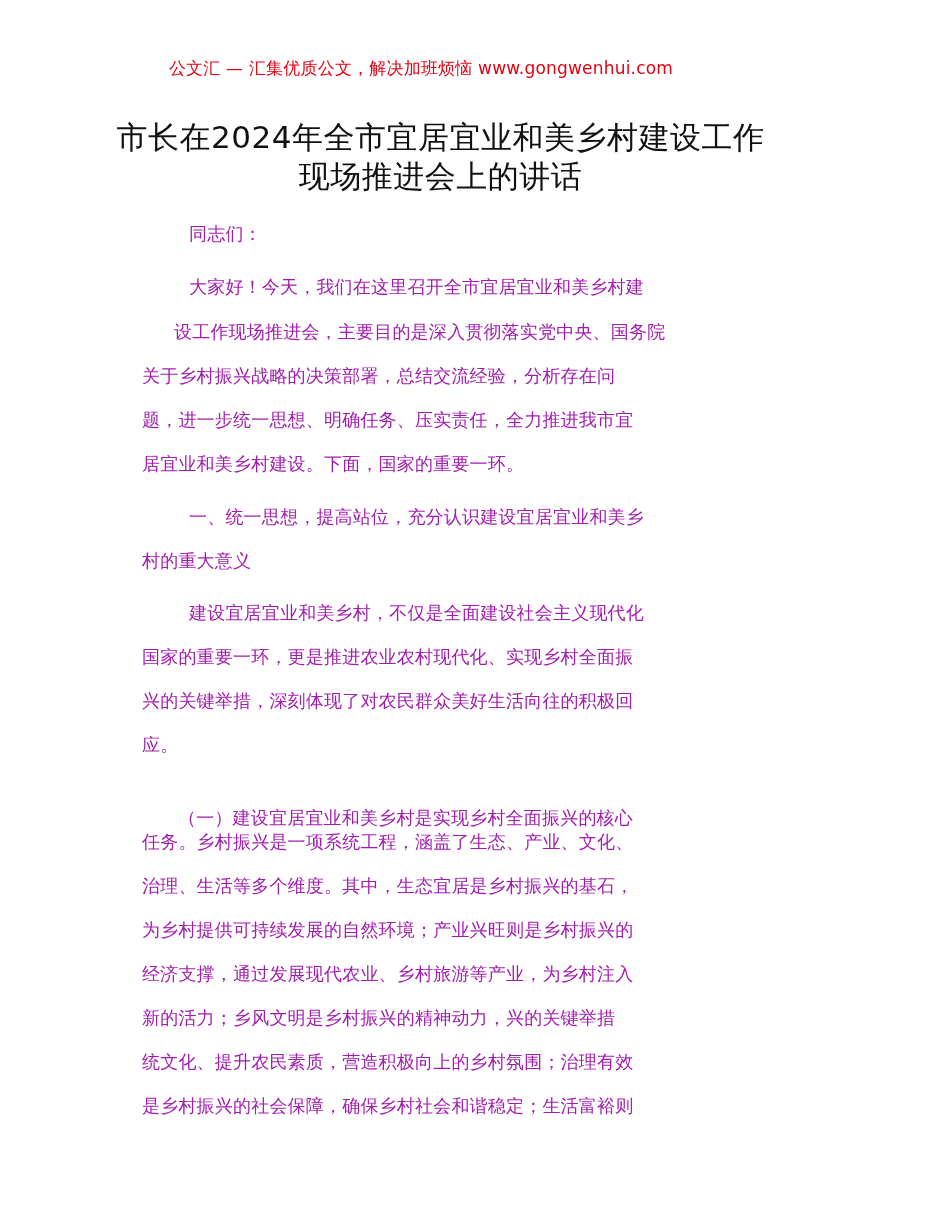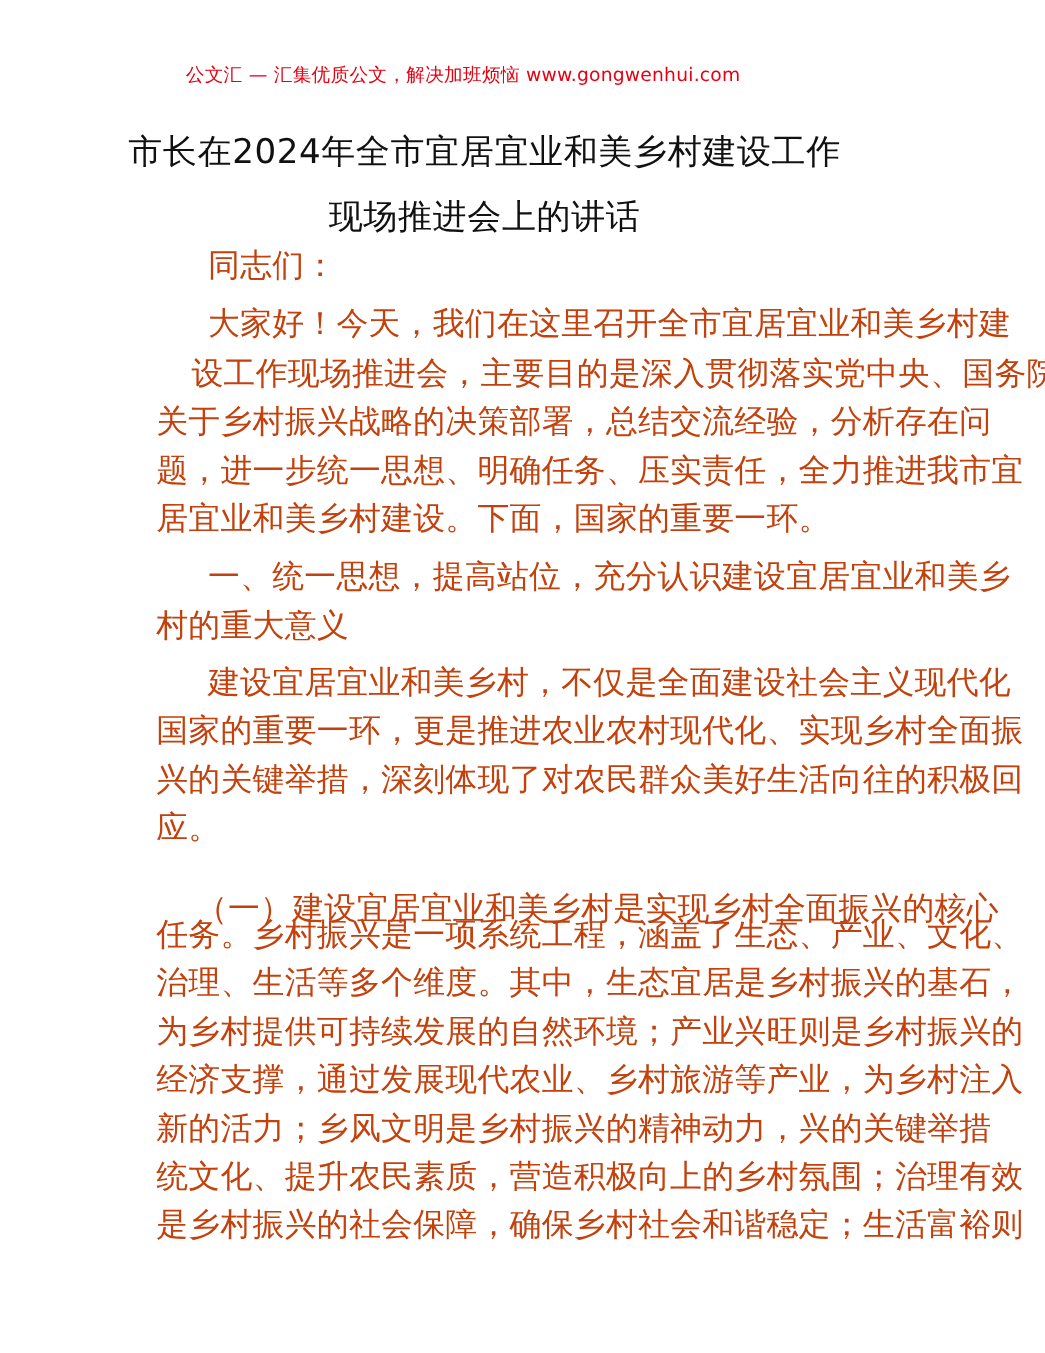--- a/index.html
+++ b/index.html
@@ -1,30 +1,30 @@
 <!DOCTYPE html>
 <html><head>
 <meta charset="utf-8">
 <style>
   html, body { margin: 0; padding: 0; background: #ffffff; }
   body { width: 950px; height: 1230px; position: relative; overflow: hidden; font-family: "DejaVu Sans", "Liberation Sans", sans-serif; color: #111111; }
   .watermark { position: absolute; top: 57px; left: 0; width: 842px; text-align: center; font-size: 17px; color: #e60012; white-space: nowrap; letter-spacing: 0.2px; }
   .title-line { position: absolute; left: 0; width: 881px; text-align: center; font-size: 31px; color: #111; white-space: nowrap; letter-spacing: 0.5px; }
-  .line { position: absolute; left: 142px; font-size: 29px; white-space: nowrap; color: #c2410c; letter-spacing: 0.2px; }
+  .line { position: absolute; left: 142px; font-size: 18px; white-space: nowrap; color: #a21caf; letter-spacing: 0.2px; }
   .line.indent { left: 189px; }
   .line.indent-paren { left: 178px; }
 </style>
 </head>
 <body>
 
 <div class="watermark">公文汇 — 汇集优质公文，解决加班烦恼 www.gongwenhui.com</div>
 
 <div>
   <div class="title-line" style="top:117px;">市长在2024年全市宜居宜业和美乡村建设工作</div>
-  <div class="title-line" style="top:176px;">现场推进会上的讲话</div>
+  <div class="title-line" style="top:156px;">现场推进会上的讲话</div>
 </div>
 
 <div>
   <div class="line indent" style="top:222px;">同志们：</div>
 
   <div>
     <div class="line indent" style="top:275px;">大家好！今天，我们在这里召开全市宜居宜业和美乡村建</div>
     <div class="line" style="top:320px;margin-left:32px;">设工作现场推进会，主要目的是深入贯彻落实党中央、国务院</div>
     <div class="line" style="top:364px;">关于乡村振兴战略的决策部署，总结交流经验，分析存在问</div>
     <div class="line" style="top:408px;">题，进一步统一思想、明确任务、压实责任，全力推进我市宜</div>

